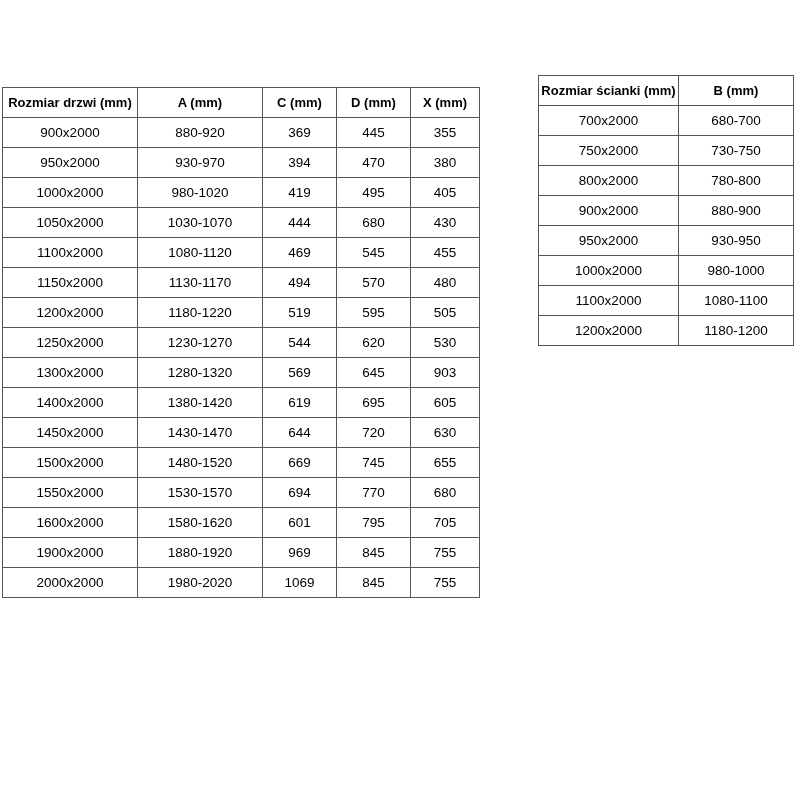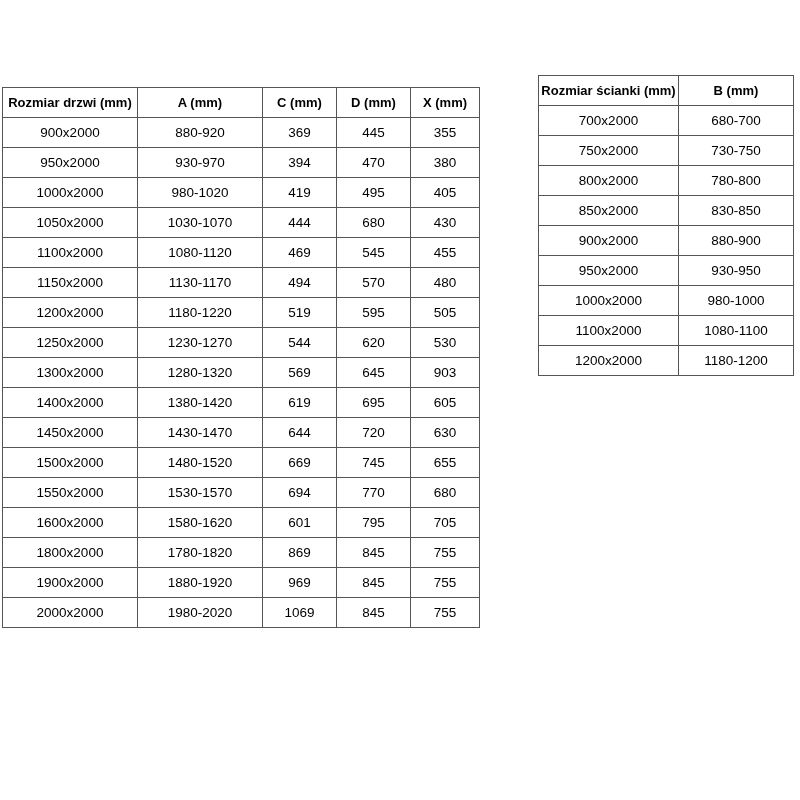--- a/index.html
+++ b/index.html
@@ -171,27 +171,20 @@
           <td>680</td>
         </tr>
         <tr>
           <td>1600x2000</td>
           <td>1580-1620</td>
           <td>601</td>
           <td>795</td>
           <td>705</td>
         </tr>
         <tr>
-          <td>1800x2000</td>
-          <td>1780-1820</td>
-          <td>869</td>
-          <td>845</td>
-          <td>755</td>
-        </tr>
-        <tr>
           <td>1900x2000</td>
           <td>1880-1920</td>
           <td>969</td>
           <td>845</td>
           <td>755</td>
         </tr>
         <tr>
           <td>2000x2000</td>
           <td>1980-2020</td>
           <td>1069</td>
@@ -219,24 +212,20 @@
         </tr>
         <tr>
           <td>750x2000</td>
           <td>730-750</td>
         </tr>
         <tr>
           <td>800x2000</td>
           <td>780-800</td>
         </tr>
         <tr>
-          <td>850x2000</td>
-          <td>830-850</td>
-        </tr>
-        <tr>
           <td>900x2000</td>
           <td>880-900</td>
         </tr>
         <tr>
           <td>950x2000</td>
           <td>930-950</td>
         </tr>
         <tr>
           <td>1000x2000</td>
           <td>980-1000</td>

